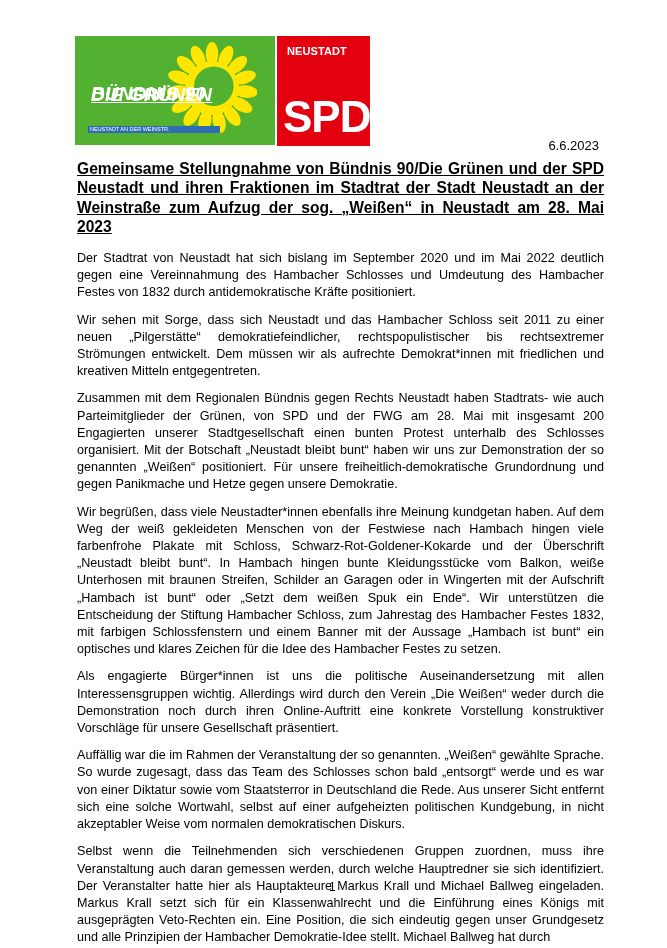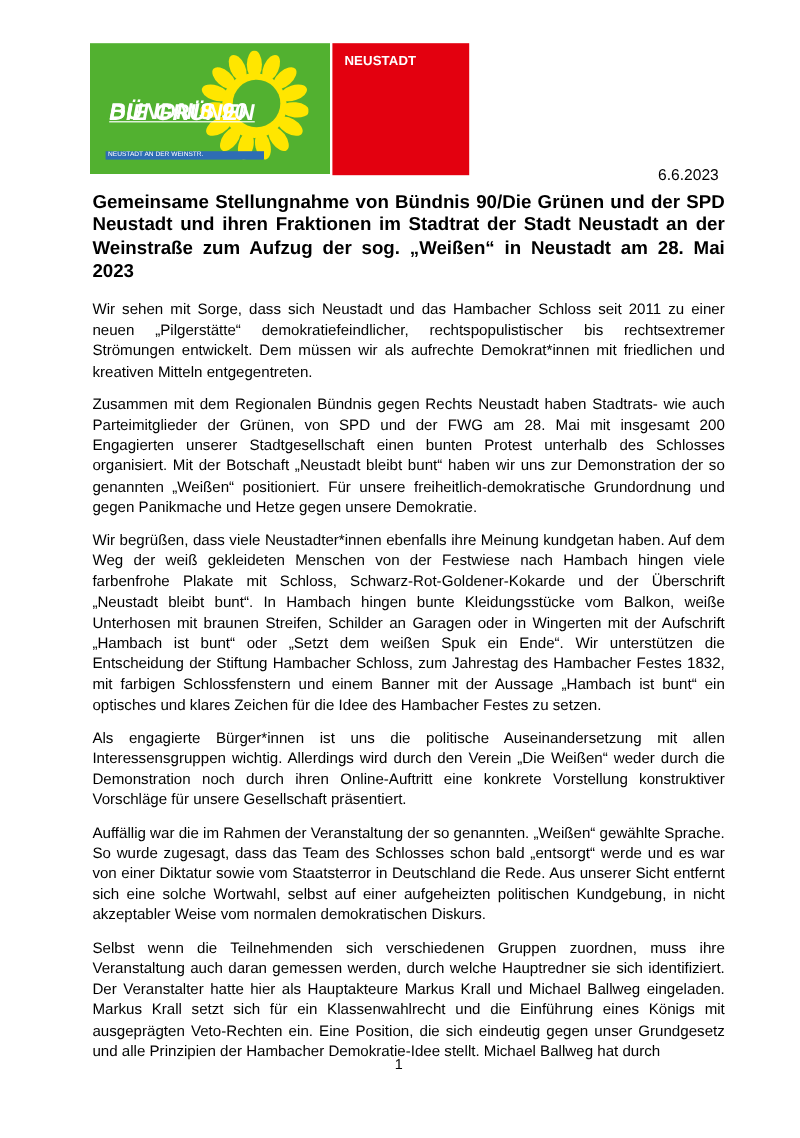--- a/index.html
+++ b/index.html
@@ -9,28 +9,28 @@
                  background:#52b130; overflow:hidden; }
   .logo-gruene .flower { position:absolute; left:92px; top:6px; width:90px; height:92px; }
   .logo-gruene .t1, .logo-gruene .t2 { position:absolute; left:16px; color:#fff;
                  font-weight:bold; font-style:italic; font-size:19px; letter-spacing:0.2px;
                  font-family:"Liberation Sans", sans-serif; line-height:19px; }
   .logo-gruene .t1 { top:48px; }
   .logo-gruene .t2 { top:49px;text-decoration:underline; }
   .logo-gruene .sub { position:absolute; left:13px; top:90px; width:130px; height:7px;
                  background:#2e6db4; color:#fff; font-size:5.5px; line-height:7px;
                  padding-left:2px; white-space:nowrap; overflow:hidden; }
-  .logo-spd { position:absolute; left:277px; top:36px; width:114px; height:110px; background:#e3000f; }
+  .logo-spd { position:absolute; left:277px; top:36px; width:93px; height:110px; background:#e3000f; }
   .logo-spd .loc { position:absolute; left:10px; top:9px; color:#fff; font-weight:bold;
                  font-size:11px; letter-spacing:0.1px; }
   .logo-spd .name { position:absolute; left:6px; top:58px; color:#fff; font-weight:bold;
                  font-size:44px; line-height:46px; letter-spacing:-1px; }
   .date { position:absolute; right:68px; top:138px; font-size:13px; }
   .title { position:absolute; left:77px; top:159px; width:527px; font-weight:bold;
-           font-size:15.6px; line-height:19.3px; text-align:justify; margin:0; }
+           font-size:15.6px; line-height:19.3px; text-align:justify; margin:0;text-decoration:underline; }
   .body { position:absolute; left:77px; top:250px; width:527px; }
   .body p { margin:0 0 10px 0; font-size:12.6px; line-height:17.2px; text-align:justify; }
   .page-num { position:absolute; left:329px; top:880px; font-size:12px; }
 </style>
 </head>
 <body>
 
 <div class="logo-gruene">
   <svg class="flower" viewBox="0 0 100 100">
     <g fill="#ffe600">
@@ -53,27 +53,29 @@
     </g>
     <circle cx="52" cy="48" r="22" fill="#52b130"></circle>
   </svg>
   <div class="t1">BÜNDNIS 90</div>
   <div class="t2">DIE GRÜNEN</div>
   <div class="sub">NEUSTADT AN DER WEINSTR.</div>
 </div>
 
 <div class="logo-spd">
   <div class="loc">NEUSTADT</div>
+  <div class="name">SPD</div>
 </div>
 
 <div class="date">6.6.2023</div>
 
 <h1 class="title">Gemeinsame Stellungnahme von Bündnis 90/Die Grünen und der SPD Neustadt und ihren Fraktionen im Stadtrat der Stadt Neustadt an der Weinstraße zum Aufzug der sog. „Weißen“ in Neustadt am 28. Mai 2023</h1>
 
 <div class="body">
+  <p>Der Stadtrat von Neustadt hat sich bislang im September 2020 und im Mai 2022 deutlich gegen eine Vereinnahmung des Hambacher Schlosses und Umdeutung des Hambacher Festes von 1832 durch antidemokratische Kräfte positioniert.</p>
   <p>Wir sehen mit Sorge, dass sich Neustadt und das Hambacher Schloss seit 2011 zu einer neuen „Pilgerstätte“ demokratiefeindlicher, rechtspopulistischer bis rechtsextremer Strömungen entwickelt. Dem müssen wir als aufrechte Demokrat*innen mit friedlichen und kreativen Mitteln entgegentreten.</p>
   <p>Zusammen mit dem Regionalen Bündnis gegen Rechts Neustadt haben Stadtrats- wie auch Parteimitglieder der Grünen, von SPD und der FWG am 28. Mai mit insgesamt 200 Engagierten unserer Stadtgesellschaft einen bunten Protest unterhalb des Schlosses organisiert. Mit der Botschaft „Neustadt bleibt bunt“ haben wir uns zur Demonstration der so genannten „Weißen“ positioniert. Für unsere freiheitlich-demokratische Grundordnung und gegen Panikmache und Hetze gegen unsere Demokratie.</p>
   <p>Wir begrüßen, dass viele Neustadter*innen ebenfalls ihre Meinung kundgetan haben. Auf dem Weg der weiß gekleideten Menschen von der Festwiese nach Hambach hingen viele farbenfrohe Plakate mit Schloss, Schwarz-Rot-Goldener-Kokarde und der Überschrift „Neustadt bleibt bunt“. In Hambach hingen bunte Kleidungsstücke vom Balkon, weiße Unterhosen mit braunen Streifen, Schilder an Garagen oder in Wingerten mit der Aufschrift „Hambach ist bunt“ oder „Setzt dem weißen Spuk ein Ende“. Wir unterstützen die Entscheidung der Stiftung Hambacher Schloss, zum Jahrestag des Hambacher Festes 1832, mit farbigen Schlossfenstern und einem Banner mit der Aussage „Hambach ist bunt“ ein optisches und klares Zeichen für die Idee des Hambacher Festes zu setzen.</p>
   <p>Als engagierte Bürger*innen ist uns die politische Auseinandersetzung mit allen Interessensgruppen wichtig. Allerdings wird durch den Verein „Die Weißen“ weder durch die Demonstration noch durch ihren Online-Auftritt eine konkrete Vorstellung konstruktiver Vorschläge für unsere Gesellschaft präsentiert.</p>
   <p>Auffällig war die im Rahmen der Veranstaltung der so genannten. „Weißen“ gewählte Sprache. So wurde zugesagt, dass das Team des Schlosses schon bald „entsorgt“ werde und es war von einer Diktatur sowie vom Staatsterror in Deutschland die Rede. Aus unserer Sicht entfernt sich eine solche Wortwahl, selbst auf einer aufgeheizten politischen Kundgebung, in nicht akzeptabler Weise vom normalen demokratischen Diskurs.</p>
   <p>Selbst wenn die Teilnehmenden sich verschiedenen Gruppen zuordnen, muss ihre Veranstaltung auch daran gemessen werden, durch welche Hauptredner sie sich identifiziert. Der Veranstalter hatte hier als Hauptakteure Markus Krall und Michael Ballweg eingeladen. Markus Krall setzt sich für ein Klassenwahlrecht und die Einführung eines Königs mit ausgeprägten Veto-Rechten ein. Eine Position, die sich eindeutig gegen unser Grundgesetz und alle Prinzipien der Hambacher Demokratie-Idee stellt. Michael Ballweg hat durch</p>
 </div>
 
 <div class="page-num">1</div>
 

